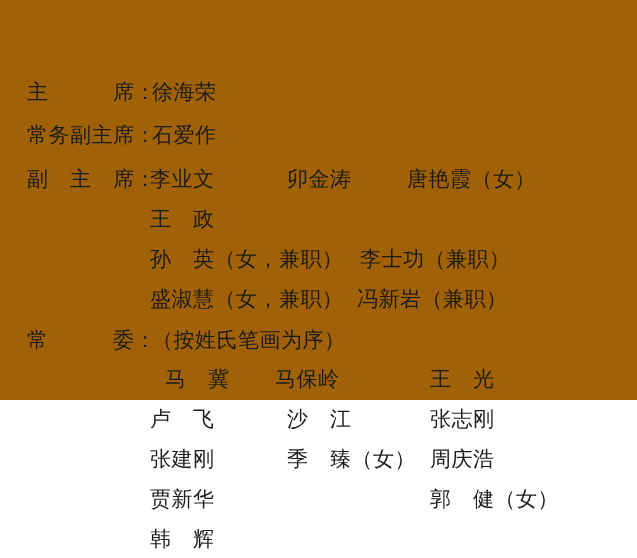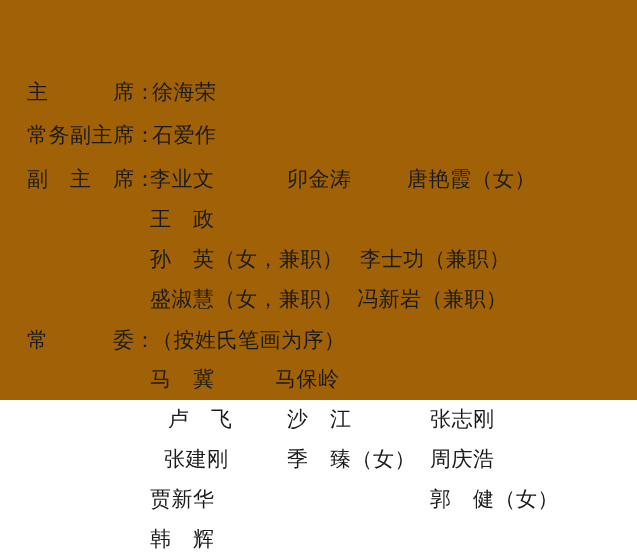--- a/index.html
+++ b/index.html
@@ -73,32 +73,33 @@
     <span class="seg" style="left:150px">盛淑慧（女，兼职）</span>
     <span class="seg" style="left:357px">冯新岩（兼职）</span>
   </div>
 
   <div class="line" style="top:328px">
     <span class="seg label">常　　　委：</span>
     <span class="seg" style="left:152px">（按姓氏笔画为序）</span>
   </div>
 
   <div class="line" style="top:367px">
-    <span class="seg" style="left:150px">马　冀</span>
+    <span class="seg" style="left:165px">马　冀</span>
     <span class="seg" style="left:275px">马保岭</span>
+    <span class="seg" style="left:430px">王　光</span>
   </div>
 
   <div class="line" style="top:407px">
-    <span class="seg" style="left:168px">卢　飞</span>
+    <span class="seg" style="left:150px">卢　飞</span>
     <span class="seg" style="left:287px">沙　江</span>
     <span class="seg" style="left:430px">张志刚</span>
   </div>
 
   <div class="line" style="top:447px">
-    <span class="seg" style="left:164px">张建刚</span>
+    <span class="seg" style="left:150px">张建刚</span>
     <span class="seg" style="left:287px">季　臻（女）</span>
     <span class="seg" style="left:430px">周庆浩</span>
   </div>
 
   <div class="line" style="top:487px">
     <span class="seg" style="left:150px">贾新华</span>
     <span class="seg" style="left:430px">郭　健（女）</span>
   </div>
 
   <div class="line" style="top:527px">

